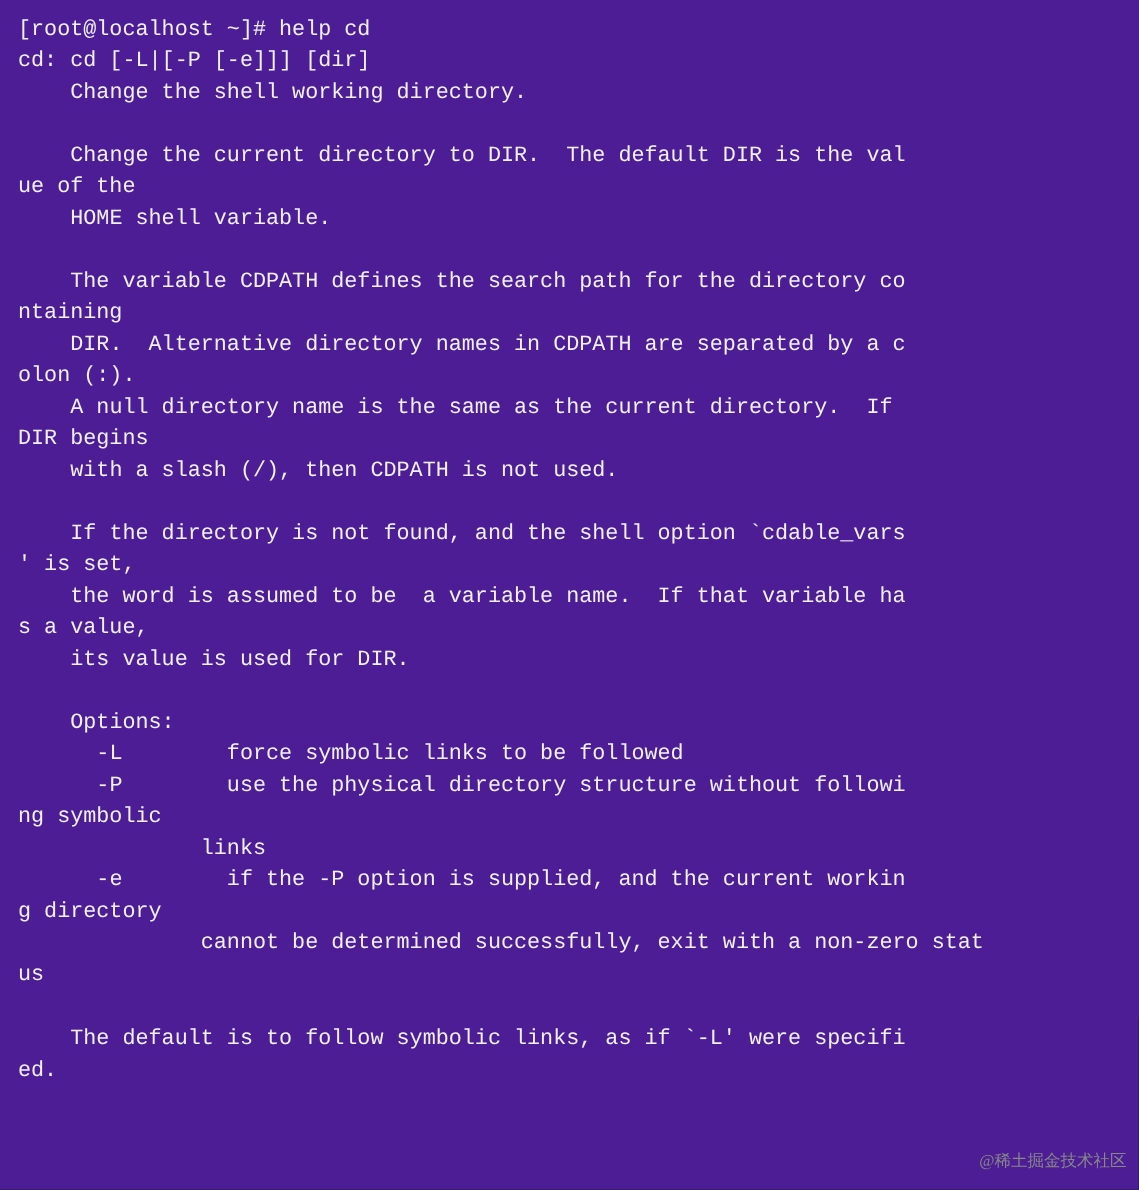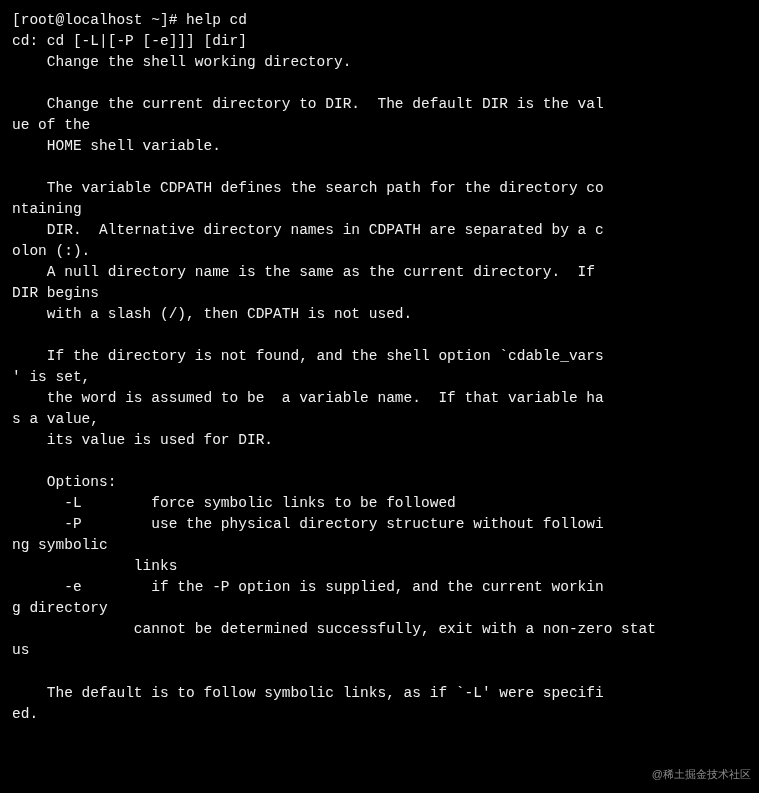--- a/index.html
+++ b/index.html
@@ -13,21 +13,21 @@
       width: 759px;
       height: 793px;
       overflow: hidden;
       font-family: 'Courier New', Courier, monospace;
       font-size: 14.5px;
       color: #f0f0f0;
       line-height: 1.45;
     }
 
     .terminal {
-      background-color: #000000;
+      background-color: #4c1d95;
       width: 759px;
       height: 793px;
       padding: 10px 12px;
       position: relative;
       overflow: hidden;
     }
 
     .terminal-content {
       white-space: pre-wrap;
       word-break: break-all;
@@ -36,21 +36,21 @@
       color: #f0f0f0;
       line-height: 1.45;
     }
 
     .watermark {
       position: absolute;
       bottom: 10px;
       right: 8px;
       font-size: 11px;
       color: #888;
-      font-family: Liberation Sans, sans-serif;
+      font-family: Liberation Serif, serif;
     }
   </style>
 </head>
 <body>
 
 <div class="terminal">
   <div class="terminal-content" id="terminal-text">[root@localhost ~]# help cd
 cd: cd [-L|[-P [-e]]] [dir]
     Change the shell working directory.
 

